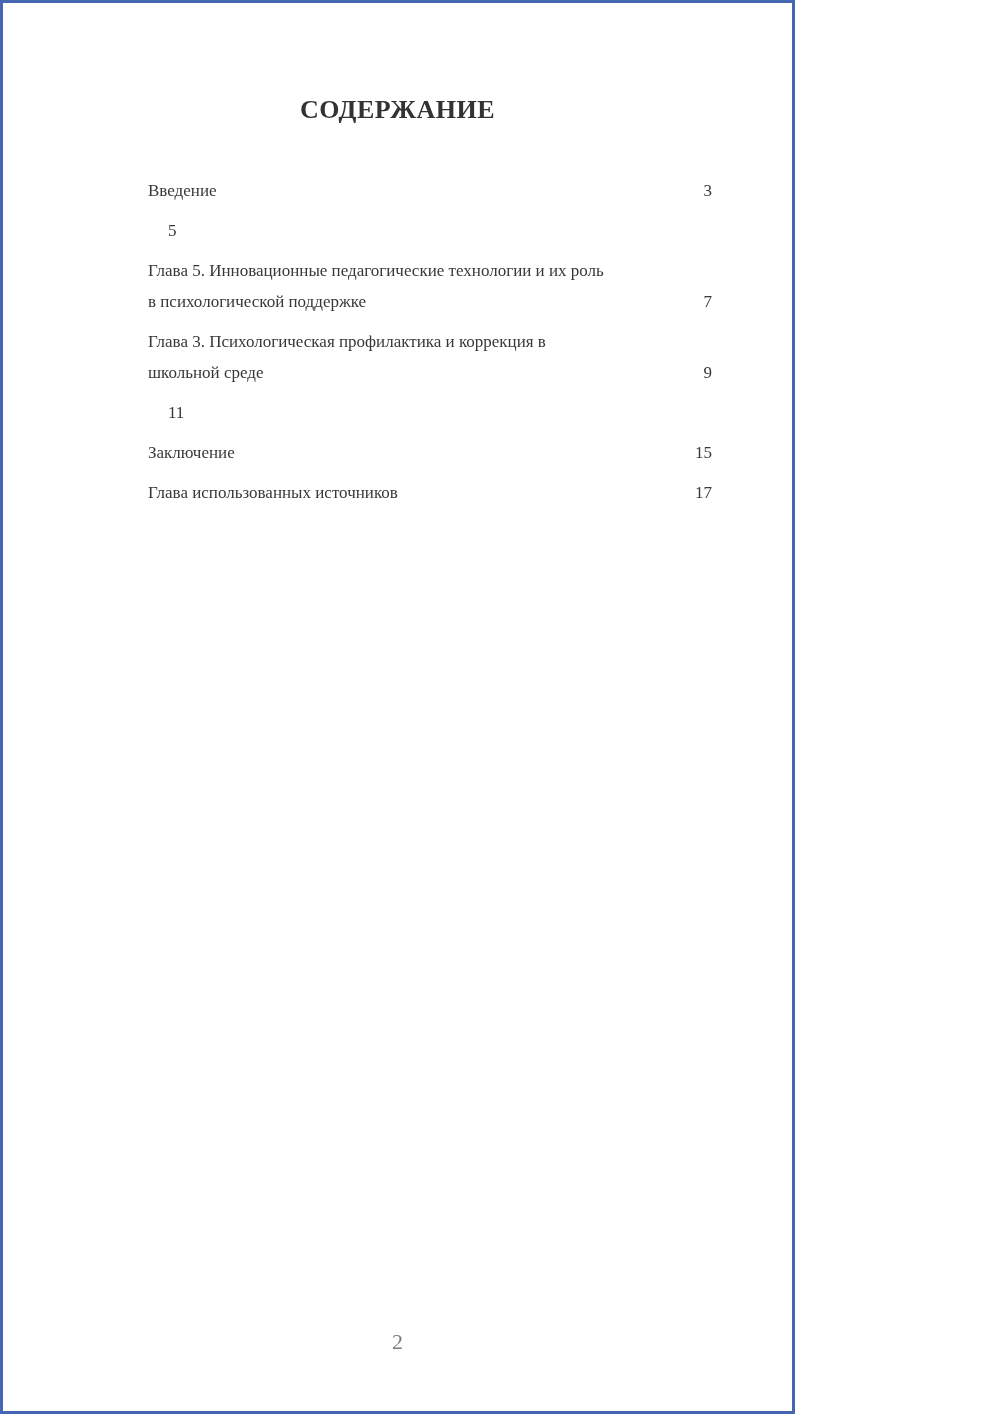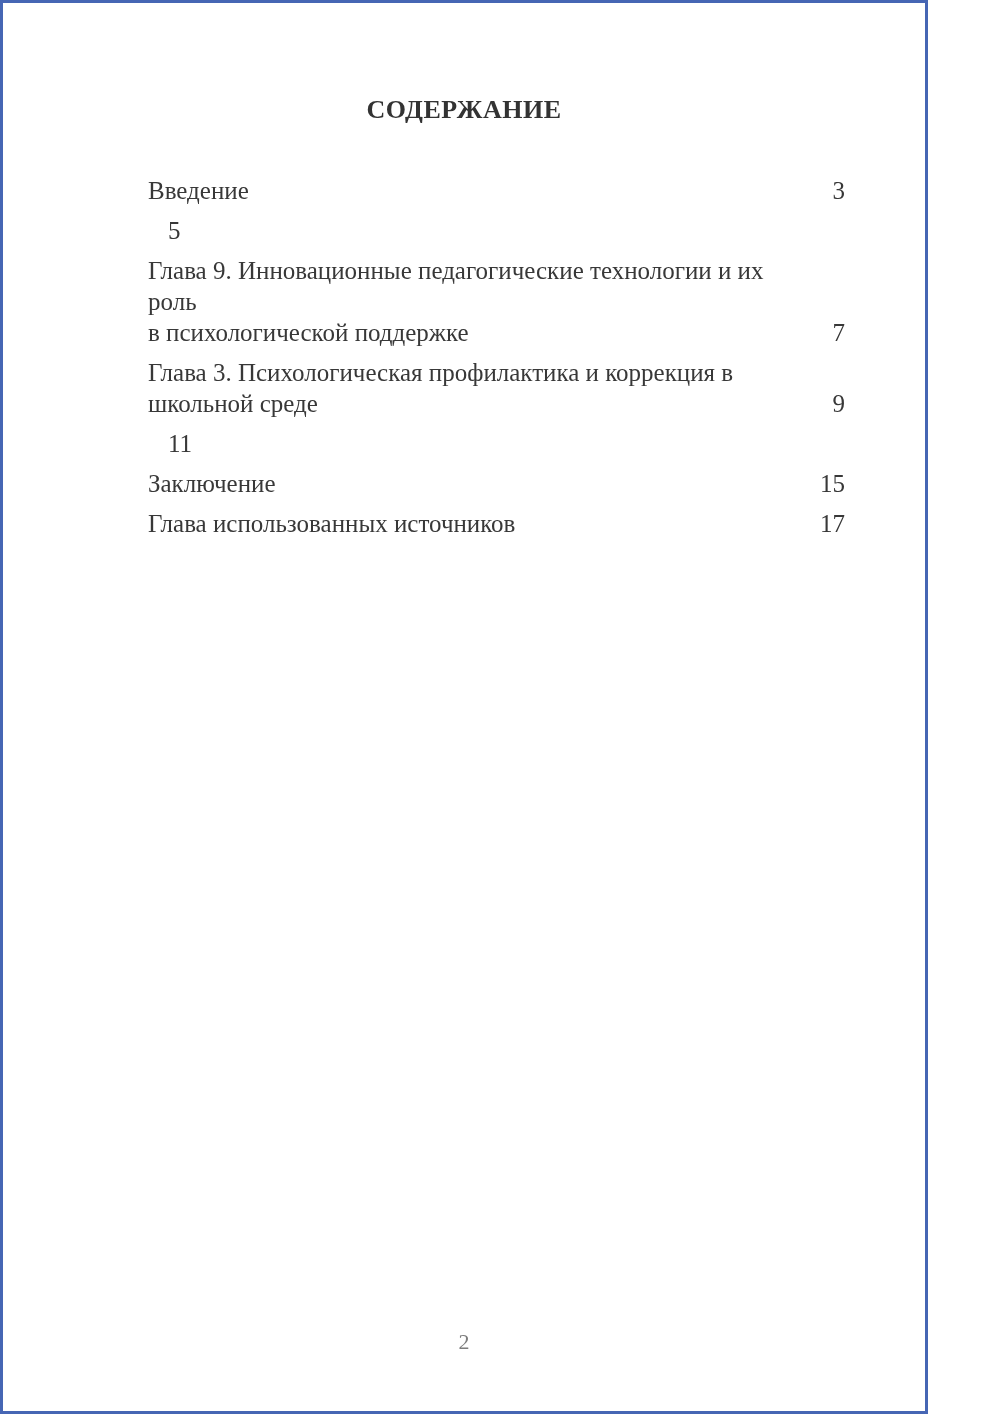--- a/index.html
+++ b/index.html
@@ -2,21 +2,21 @@
 <html><head>
 <meta charset="utf-8">
 <style>
   html, body {
     margin: 0;
     padding: 0;
     background: #ffffff;
   }
   .page {
     position: relative;
-    width: 928px;
+    width: 795px;
     height: 1414px;
     box-sizing: border-box;
     border: 3px solid #4666b4;
     background: #ffffff;
     font-family: "Liberation Serif", serif;
     color: #383838;
     overflow: hidden;
   }
   .doc-title {
     margin-top: 92px;
@@ -27,21 +27,21 @@
     color: #333333;
   }
   .toc {
     margin: 50px 80px 0 145px;
   }
   .toc-row {
     display: flex;
     justify-content: space-between;
     align-items: flex-end;
     margin-bottom: 9px;
-    font-size: 25px;
+    font-size: 17px;
     line-height: 31px;
   }
   .toc-label {
     max-width: 720px;
     white-space: pre-line;
   }
   .toc-page {
     flex: 0 0 auto;
     text-align: right;
     padding-left: 20px;
@@ -68,21 +68,21 @@
     <div class="toc-row">
       <span class="toc-label">Введение</span>
       <span class="toc-page">3</span>
     </div>
 
     <div class="toc-row">
       <span class="toc-page">5</span>
     </div>
 
     <div class="toc-row">
-      <span class="toc-label">Глава 9. Инновационные педагогические технологии и их роль
+      <span class="toc-label">Глава 5. Инновационные педагогические технологии и их роль
 в психологической поддержке</span>
       <span class="toc-page">7</span>
     </div>
 
     <div class="toc-row">
       <span class="toc-label">Глава 3. Психологическая профилактика и коррекция в
 школьной среде</span>
       <span class="toc-page">9</span>
     </div>
 

